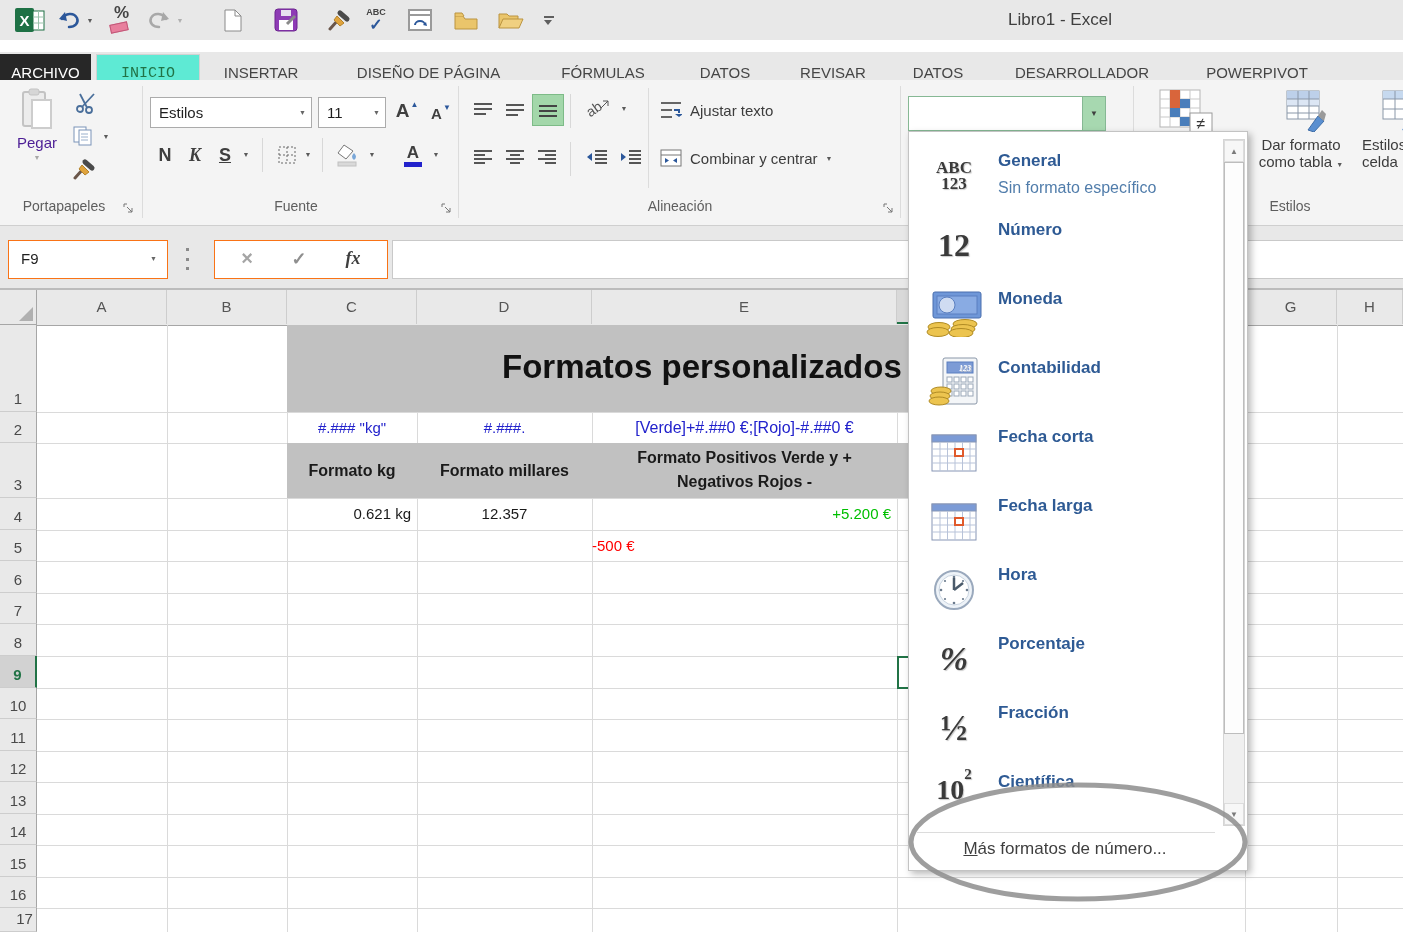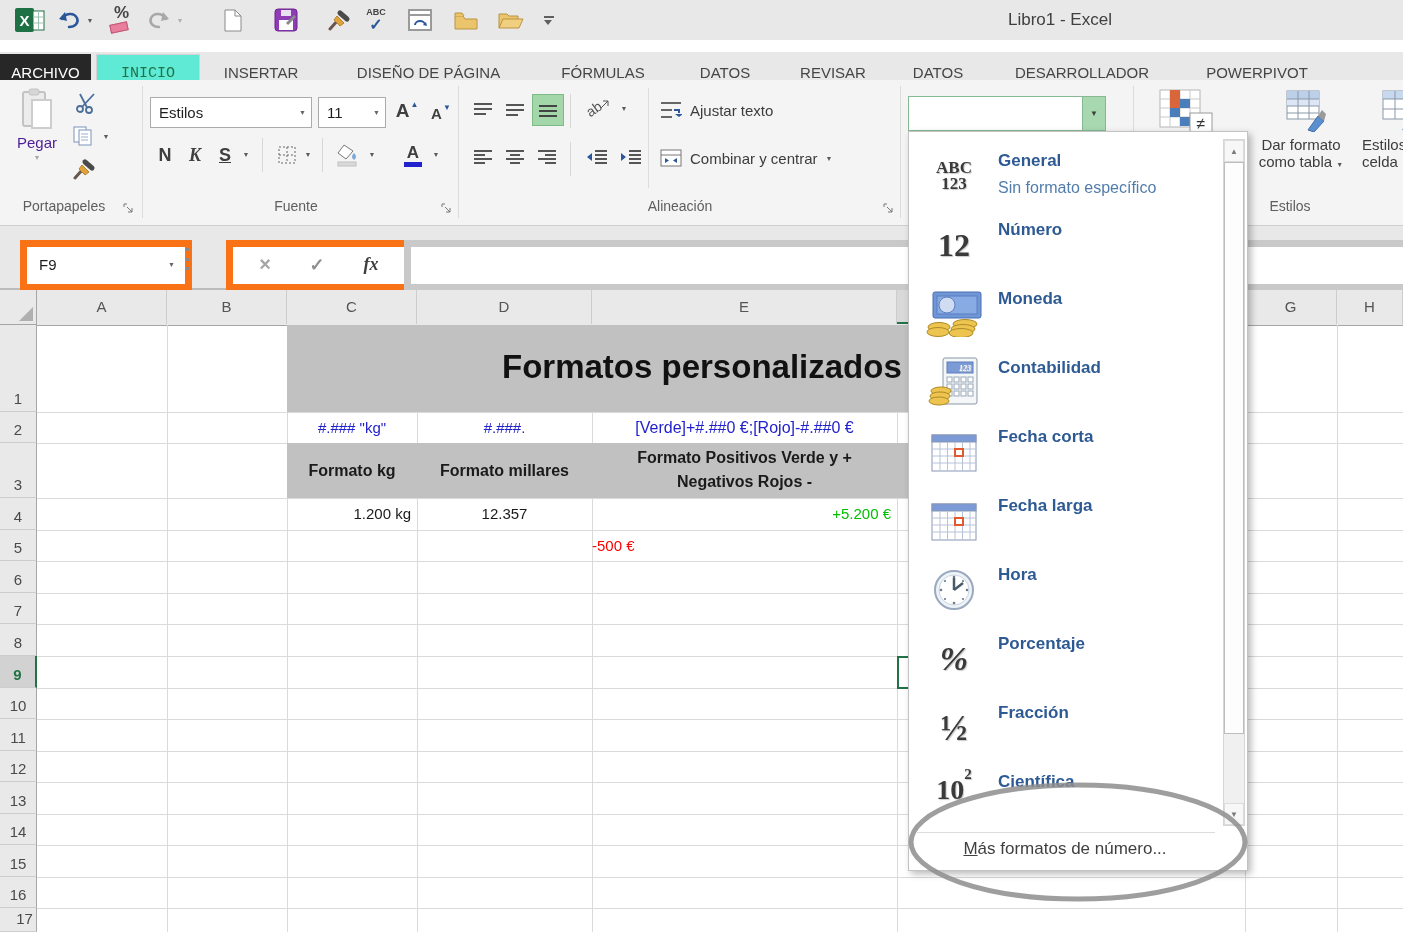--- a/index.html
+++ b/index.html
@@ -30,21 +30,21 @@
   .combo .arr{position:absolute;right:5px;top:11px;font-size:7px;color:#666;}
   .fbtn{position:absolute;display:flex;align-items:center;justify-content:center;font-weight:bold;color:#3f3f3f;}
   .sep-s{position:absolute;width:1px;height:34px;background:#d8d8d8;}
   .alnbtn{position:absolute;width:30px;height:30px;display:flex;align-items:center;justify-content:center;}
   .alnbtn.selected{background:#a3d7aa;border:1px solid #7dbb87;}
   .icon-x::after{content:"×";font-size:20px;color:#a5a5a5;font-weight:bold;}
   .icon-check::after{content:"✓";font-size:18px;color:#8f8f8f;font-weight:bold;}
 
   
   #formulabar{left:0;top:226px;width:1403px;height:64px;background:#e8e8e8;border-bottom:2px solid #bcbcbc;}
-  .fb-box{position:absolute;background:#fff;border:7px solid #f97316;margin-left:12px;}
+  .fb-box{position:absolute;background:#fff;border:1px solid #f97316;}
 
   
   #sheet{left:0;top:290px;width:1403px;height:642px;background:#fff;}
   #colhdr-strip{position:absolute;left:0;top:0;width:1403px;height:35px;background:#e9e9e9;border-bottom:1px solid #a6a6a6;}
   .col-hdr{position:absolute;top:0;height:34px;line-height:34px;text-align:center;font-size:15px;color:#555;
            border-right:1px solid #cdcdcd;background:#e9e9e9;box-sizing:border-box;}
   .col-hdr.active-col{background:#d9d9d9;border-bottom:2px solid #217346;color:#1e6b40;}
   .row-hdr{position:absolute;left:0;width:37px;background:#e9e9e9;border-bottom:1px solid #cdcdcd;
            border-right:1px solid #a6a6a6;box-sizing:border-box;font-size:15px;color:#4a4a4a;
            display:flex;align-items:flex-end;justify-content:center;padding-bottom:4px;}
@@ -580,21 +580,21 @@
     <div class="cellv fmt-blue" style="left:592px;top:122px;width:305px;height:31px;line-height:31px;font-size:16px;">[Verde]+#.##0 €;[Rojo]-#.##0 €</div>
 
     <div class="band" style="left:287px;top:153px;width:958px;height:55px;"></div>
     <div class="cellv" style="left:287px;top:153px;width:130px;height:55px;line-height:55px;text-align:center;font-weight:bold;font-size:16px;">Formato kg</div>
     <div class="cellv" style="left:417px;top:153px;width:175px;height:55px;line-height:55px;text-align:center;font-weight:bold;font-size:16px;">Formato millares</div>
     <div class="cellv" style="left:592px;top:156px;width:305px;height:50px;text-align:center;font-weight:bold;font-size:16px;line-height:24px;">
       <div>Formato Positivos Verde y +</div>
       <div>Negativos Rojos -</div>
     </div>
 
-    <div class="cellv" style="left:287px;top:208px;width:124px;height:32px;line-height:32px;text-align:right;">1.200 kg</div>
+    <div class="cellv" style="left:287px;top:208px;width:124px;height:32px;line-height:32px;text-align:right;">0.621 kg</div>
     <div class="cellv" style="left:417px;top:208px;width:175px;height:32px;line-height:32px;text-align:center;">12.357</div>
     <div class="cellv" style="left:592px;top:208px;width:299px;height:32px;line-height:32px;text-align:right;color:#00bf00;">+5.200 €</div>
     <div class="cellv" style="left:592px;top:240px;width:299px;height:31px;line-height:31px;text-align:left;color:#ff0000;">-500 €</div>
 
     <div class="r" style="left:897px;top:366px;width:140px;height:33px;border:2px solid #217346;z-index:5;"></div>
   </div>
 
   <div class="r" id="fmt-dropdown">
 
     <div class="fmt-item" style="top:10px;">

